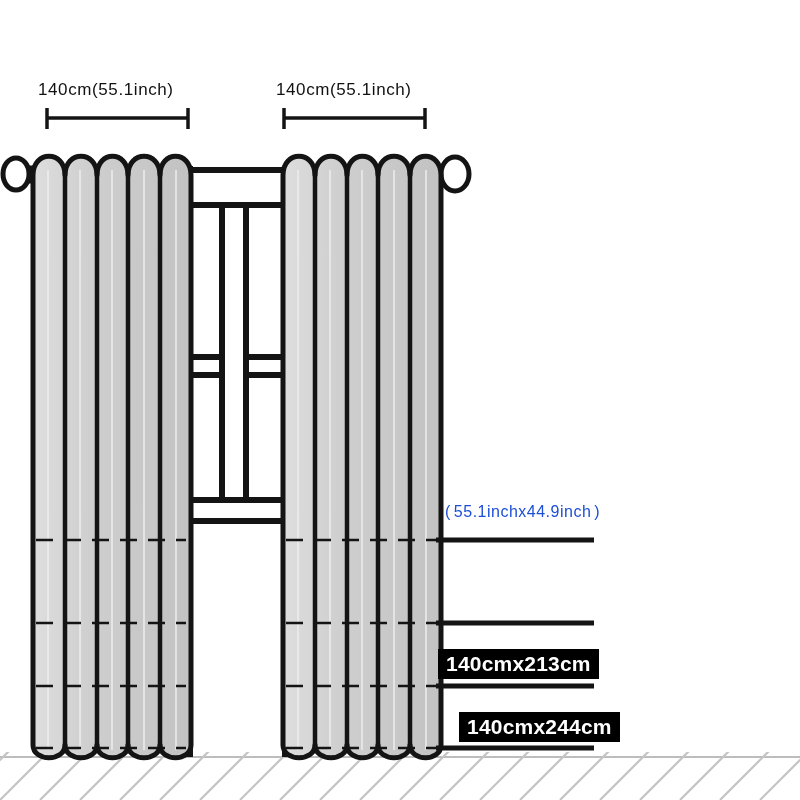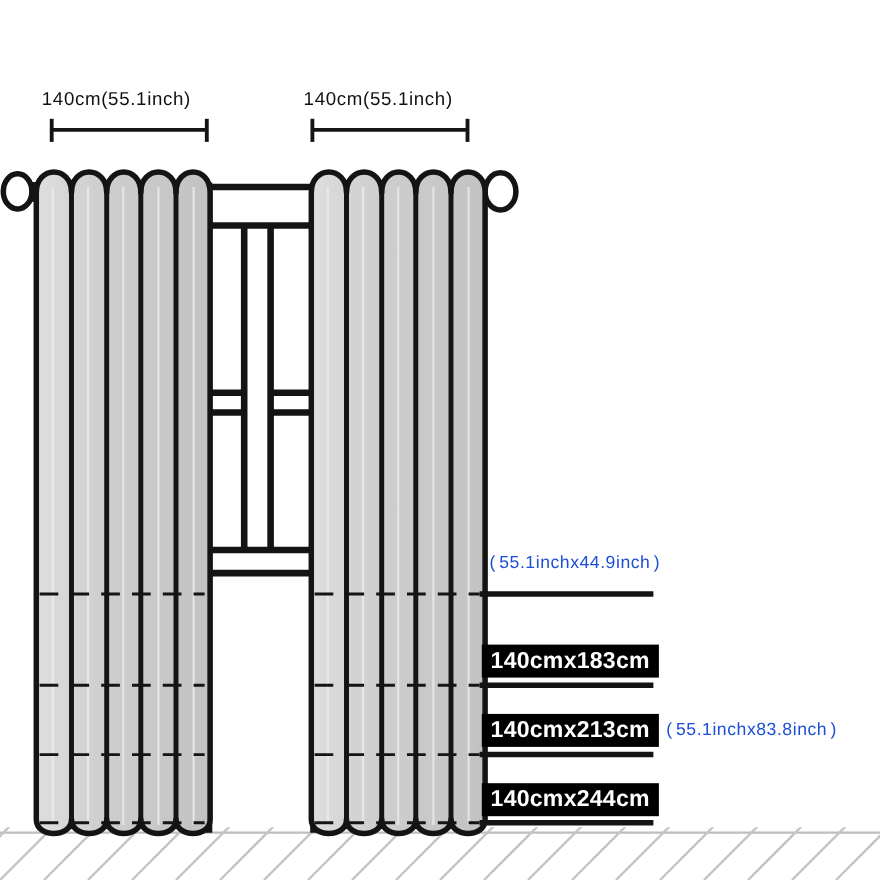--- a/index.html
+++ b/index.html
@@ -44,21 +44,21 @@
   .size-inch{
     color:#1d4ed8;
     font-size:16px;
     letter-spacing:0.5px;
     margin-left:4px;
   }
   .size-inch .paren{padding:0 3px;}
   #size-row-0{left:438px;top:503px;}
   #size-row-1{left:438px;top:586px;}
   #size-row-2{left:438px;top:649px;align-items:center;}
-  #size-row-3{left:438px;top:712px;}
+  #size-row-3{left:438px;top:712px;padding-left:21px;}
 </style>
 </head>
 <body>
 
 <div id="stage">
 
   <svg id="art" viewBox="0 0 800 800" xmlns="http://www.w3.org/2000/svg">
     <defs>
       <linearGradient id="pleatGrad" x1="0" y1="0" x2="1" y2="0">
         <stop offset="0%" stop-color="#dedede"></stop>
@@ -249,27 +249,23 @@
   <div class="dim-caption" id="dim-cap-left">140cm(55.1inch)</div>
   <div class="dim-caption" id="dim-cap-right">140cm(55.1inch)</div>
 
   <div class="size-row" id="size-row-0">
     <span class="size-inch">
       <span class="paren">(</span><span>55.1inchx44.9inch</span><span class="paren">)</span>
     </span>
   </div>
 
   <div class="size-row" id="size-row-1">
-    <span class="size-chip">140cmx183cm</span>
   </div>
 
   <div class="size-row" id="size-row-2">
     <span class="size-chip">140cmx213cm</span>
-    <span class="size-inch">
-      <span class="paren">(</span><span>55.1inchx83.8inch</span><span class="paren">)</span>
-    </span>
   </div>
 
   <div class="size-row" id="size-row-3">
     <span class="size-chip">140cmx244cm</span>
   </div>
 
 </div>
 
 </body></html>

